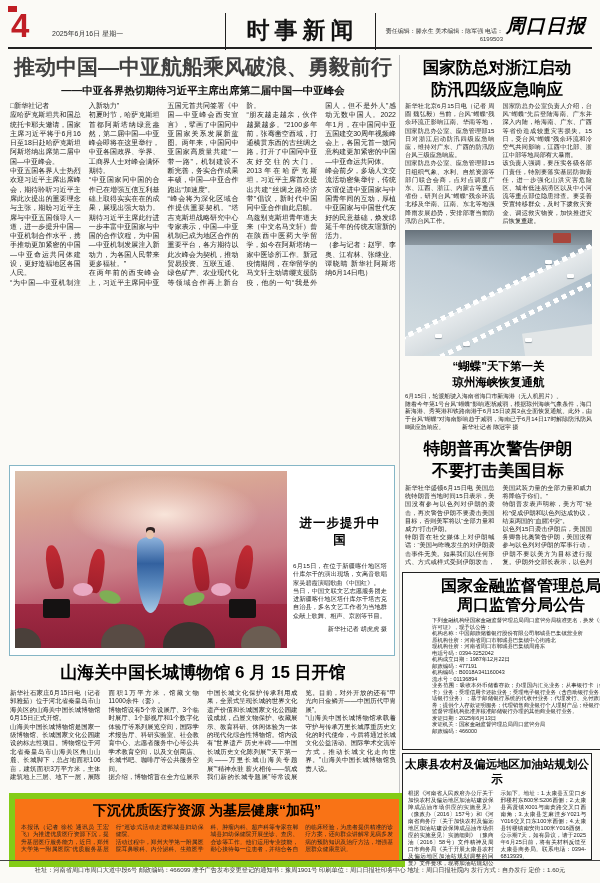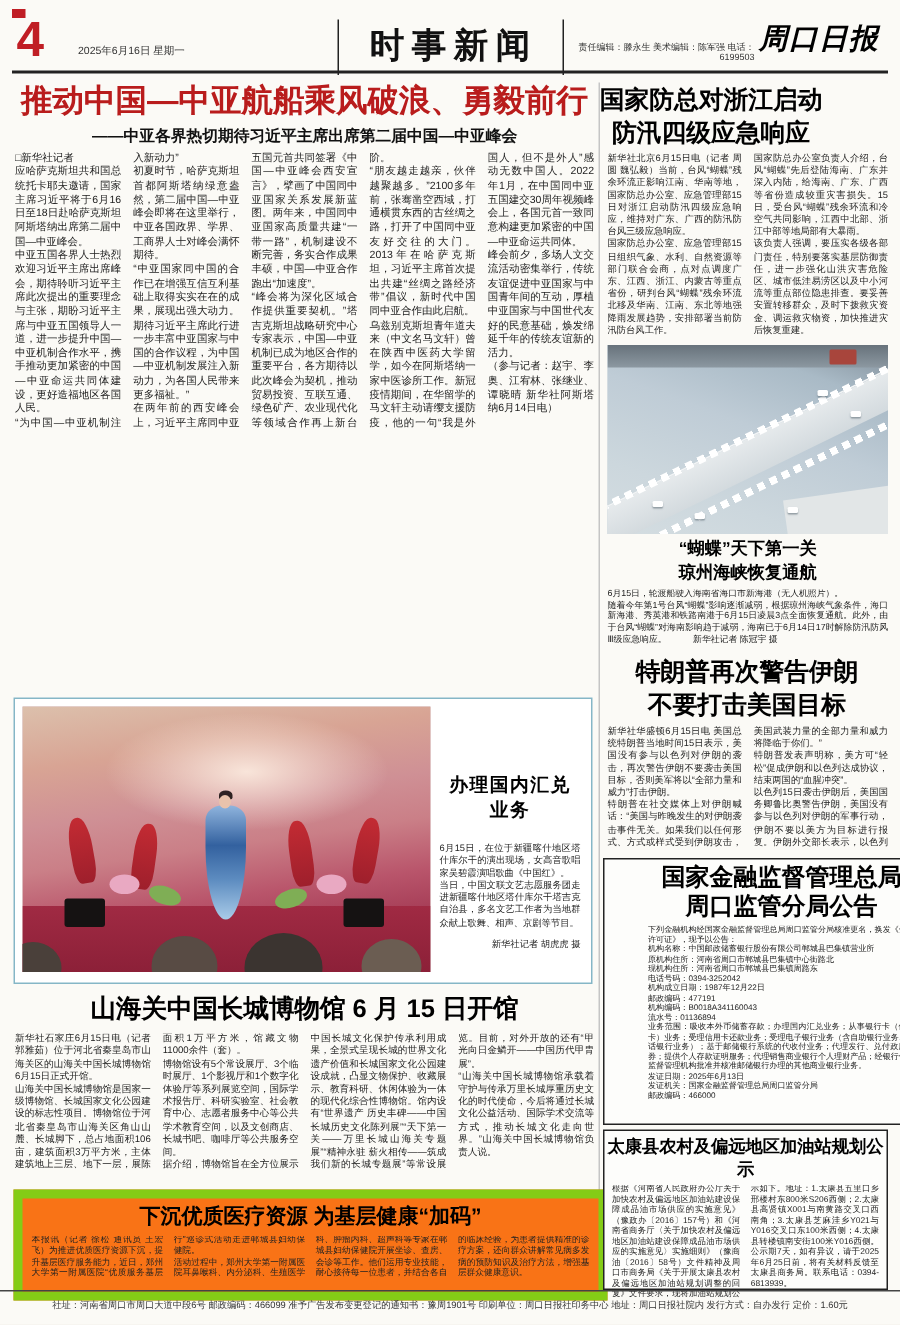--- a/index.html
+++ b/index.html
@@ -31,21 +31,21 @@
   }
   .credits{left:368px;top:27px;width:135px;font-size:6px;color:#333;text-align:right;}
   .masthead{
     left:506px;top:13px;width:86px;font-size:19px;font-weight:bold;font-style:italic;
     font-family:"Liberation Serif","DejaVu Serif",serif;color:#000000;letter-spacing:1px;
   }
   .head-rule{left:8px;top:47px;width:584px;height:2px;background:#222;}
   .v-divider{left:399px;top:55px;width:1px;height:803px;background:#c5c5c5;}
 
   
-  .lead-headline{left:10px;top:53px;width:386px;font-size:21px;font-weight:bold;color:#b91c1c;white-space:nowrap;}
+  .lead-headline{left:10px;top:53px;width:386px;font-size:21px;font-weight:bold;color:#404040;white-space:nowrap;}
   .lead-subtitle{left:10px;top:84px;width:386px;font-size:10.5px;font-weight:bold;color:#111;}
   .lead-body{
     left:10px;top:101px;width:386px;height:361px;overflow:hidden;
     column-count:5;column-gap:8px;font-size:7px;line-height:9.3px;color:#222;
   }
 
   
   .photo-box{
     left:9px;top:465px;width:384px;height:189px;background:#fff;
     border:1px solid #85b6c6;padding:0;
@@ -74,21 +74,21 @@
   .museum-body{left:10px;top:689px;width:386px;height:99px;overflow:hidden;
     column-count:4;column-gap:8px;font-size:6.4px;line-height:8.4px;color:#222;}
 
   
   .medical-box{left:9px;top:793px;width:384px;height:62px;border:6px solid #84cc16;background:#f97316;}
   .medical-title{margin:3px 0 4px;font-size:14px;font-weight:bold;color:#000;text-align:center;}
   .medical-body{margin:0 6px;height:36px;overflow:hidden;
     column-count:4;column-gap:7px;font-size:5.8px;line-height:7.4px;color:#222;}
 
   
-  .flood-h{left:379px;top:56px;width:190px;font-size:16.5px;font-weight:bold;color:#000;line-height:22px;}
+  .flood-h{left:402px;top:56px;width:190px;font-size:16.5px;font-weight:bold;color:#000;line-height:22px;}
   .flood-body{left:405px;top:102px;width:187px;height:126px;overflow:hidden;
     column-count:2;column-gap:8px;font-size:6.2px;line-height:8.2px;color:#222;}
 
   .port-photo{left:405px;top:230px;width:187px;height:126px;overflow:hidden;background:#b9c8d2;}
   .pp-bg{position:absolute;inset:0;background:linear-gradient(200deg,#7e8b96 0%,#a9bac6 20%,#bfccd6 45%,#ccd7dd 75%,#d4dde1 100%);}
   .pp-land{position:absolute;left:0;top:0;width:100%;height:15px;background:linear-gradient(180deg,#67727b,#8c98a1);}
   .pp-redhouse{position:absolute;left:148px;top:3px;width:18px;height:10px;background:#a8453c;border-radius:1px;}
   .pp-pier{position:absolute;left:-30px;top:62px;width:250px;height:24px;background:linear-gradient(180deg,#e6eaec,#d3dade);transform:rotate(-26deg);border-top:1px solid #f2f4f5;}
   .pp-boats{position:absolute;height:5px;transform:rotate(-26deg);
     background:repeating-linear-gradient(90deg,#ffffff 0 5px,rgba(255,255,255,0) 5px 9px);}
@@ -165,21 +165,21 @@
       <div class="sp-hair" style="left:131px;top:56px;"></div>
       <div class="sp-head" style="left:131px;top:59px;"></div>
       <div class="sp-speaker" style="left:28px;top:128px;"></div>
       <div class="sp-speaker" style="left:214px;top:128px;"></div>
       <div class="sp-aud" style="left:86px;bottom:-16px;width:44px;height:40px;background:#584b44;"></div>
       <div class="sp-aud" style="left:148px;bottom:-20px;width:52px;height:46px;background:#3b3430;"></div>
       <div class="sp-aud" style="left:226px;bottom:-14px;width:40px;height:36px;background:#6b5d52;"></div>
       <div class="sp-aud" style="left:-12px;bottom:-14px;width:38px;height:34px;background:#4a403a;"></div>
     </div>
     <div class="abs stage-cap">
-      <div class="stage-cap-title">办理国内汇兑业务</div>
+      <div class="stage-cap-title">进一步提升中国</div>
       <div class="stage-cap-text just pre">6月15日，在位于新疆喀什地区塔什库尔干的演出现场，女高音歌唱家吴碧霞演唱歌曲《中国红》。
 当日，中国文联文艺志愿服务团走进新疆喀什地区塔什库尔干塔吉克自治县，多名文艺工作者为当地群众献上歌舞、相声、京剧等节目。</div>
       <div class="stage-cap-credit">新华社记者 胡虎虎 摄</div>
     </div>
   </div>
 
   <div class="abs museum-headline center">山海关中国长城博物馆 6 月 15 日开馆</div>
   <div class="abs museum-body just pre">新华社石家庄6月15日电（记者 郭雅茹）位于河北省秦皇岛市山海关区的山海关中国长城博物馆6月15日正式开馆。
 山海关中国长城博物馆是国家一级博物馆、长城国家文化公园建设的标志性项目。博物馆位于河北省秦皇岛市山海关区角山山麓、长城脚下，总占地面积106亩，建筑面积3万平方米，主体建筑地上三层、地下一层，展陈面积1万平方米，馆藏文物11000余件（套）。
 博物馆设有5个常设展厅、3个临时展厅、1个影视厅和1个数字化体验厅等系列展览空间，国际学术报告厅、科研实验室、社会教育中心、志愿者服务中心等公共学术教育空间，以及文创商店、长城书吧、咖啡厅等公共服务空间。

